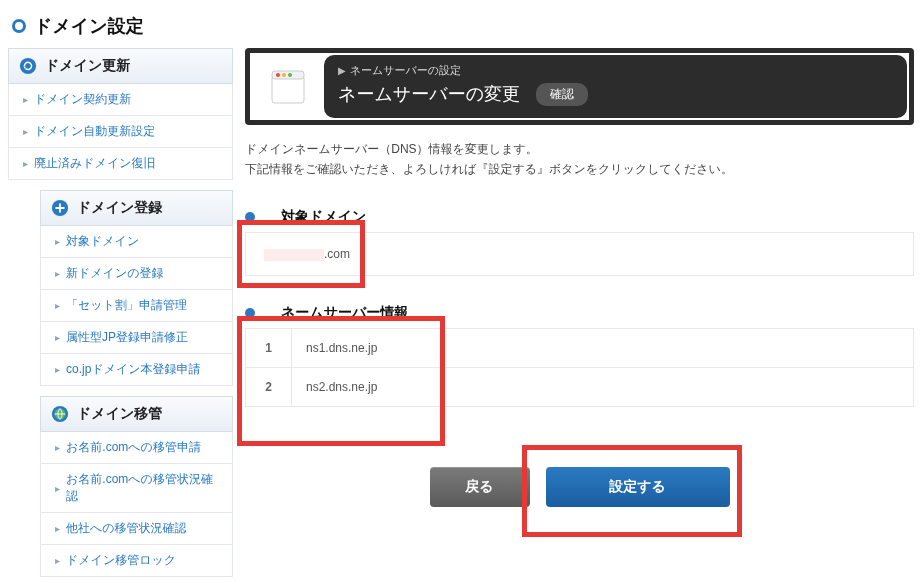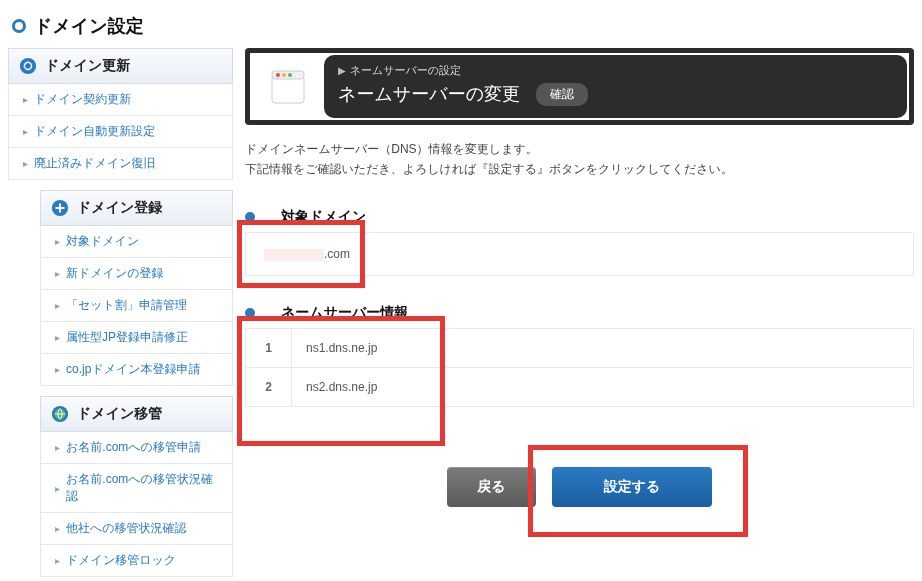--- a/index.html
+++ b/index.html
@@ -38,22 +38,22 @@
   .ns-table td { border: 1px solid #e6e8ea; padding: 12px 14px; color: #555; }
   .ns-table td.idx { width: 46px; text-align: center; font-weight: bold; color: #666; }
 
   .hl { position: relative; }
   .hl::before { content: ""; position: absolute; border: 5px solid #e53935; pointer-events: none; }
   .hl-domain::before { left: -8px; top: -12px; width: 118px; height: 58px; }
   .hl-ns::before { left: -8px; top: -12px; width: 198px; height: 120px; }
   .hl-btn::before { left: -24px; top: -22px; width: 210px; height: 82px; }
 
   .actions { display: flex; gap: 16px; justify-content: center; margin-top: 60px; }
-  .btn { border: none; border-radius: 4px; padding: 11px 0; width: 160px; font-size: 14px; font-weight: bold; cursor: pointer; color: #fff; }
-  .btn-back { background: linear-gradient(#7b7b7b, #5a5a5a); box-shadow: inset 0 1px 0 rgba(255,255,255,0.2); width: 89px; }
+  .btn { border: none; border-radius: 4px; padding: 11px 0; width: 184px; font-size: 14px; font-weight: bold; cursor: pointer; color: #fff; }
+  .btn-back { background: linear-gradient(#7b7b7b, #5a5a5a); box-shadow: inset 0 1px 0 rgba(255,255,255,0.2); width: 100px; }
   .btn-primary { background: linear-gradient(#2a7ac2, #1b5ea0); }
   .masked { display: inline-block; width: 60px; height: 12px; background: #fdecec; vertical-align: middle; margin-right: 0; }
   .section-block { margin-bottom: 28px; }
 </style>
 </head>
 <body>
 
 <div class="page">
   <div class="page-header">
     <span class="open-circle"></span>

